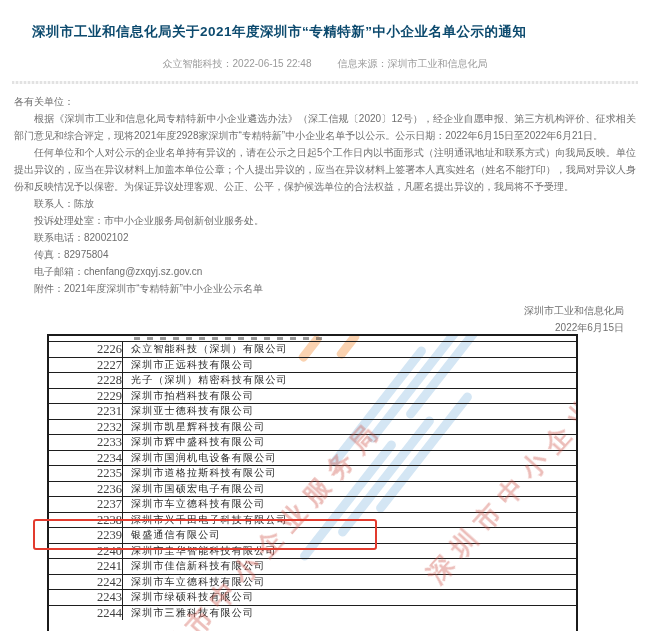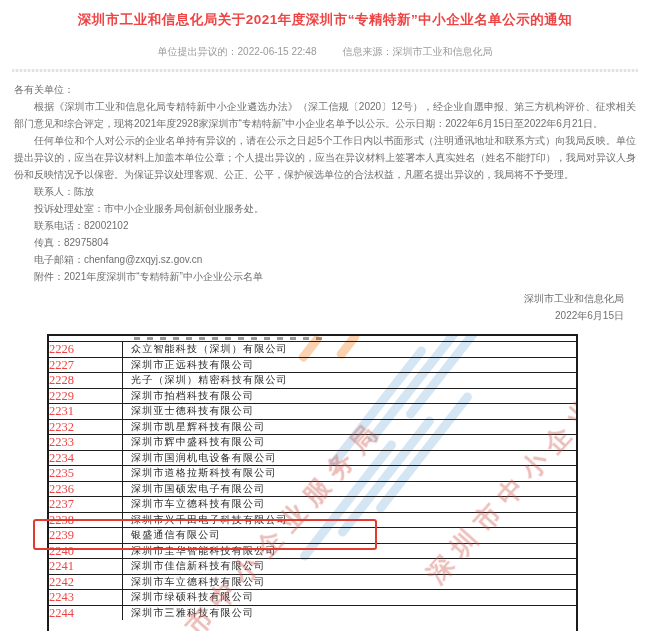--- a/index.html
+++ b/index.html
@@ -3,22 +3,22 @@
 <meta charset="utf-8">
 <style>
   html,body{margin:0;padding:0;}
   body{
     width:650px;height:631px;position:relative;overflow:hidden;
     background:#ffffff;
     font-family:"Liberation Sans","DejaVu Sans",sans-serif;
   }
   
   .title{
-    margin:0;padding:11px 20px 0 20px;
-    text-align:center;font-size:13.5px;font-weight:bold;color:#ef4444;
+    margin:12px;padding:11px 20px 0 20px;
+    font-size:13.5px;font-weight:bold;color:#0c4a6e;
     letter-spacing:.5px;
   }
   .meta{
     margin-top:16px;text-align:center;font-size:10px;color:#9a9a9a;
   }
   .meta .gap{display:inline-block;width:26px;}
   .divider{
     margin:10px 12px 0 12px;height:3px;
     background:repeating-linear-gradient(90deg,#e2e2e2 0 2px,#f6f6f6 2px 4px);
   }
@@ -44,22 +44,22 @@
     position:absolute;left:85px;top:1px;height:3px;width:190px;opacity:.55;
     background:repeating-linear-gradient(90deg,#4a4a4a 0 6px,transparent 6px 13px);
     filter:blur(.6px);
   }
   .trow{
     display:flex;height:15.5px;border-top:1px solid #1e1e1e;box-sizing:border-box;
     position:relative;z-index:1;background:transparent;
   }
   .tno{
     width:74px;flex:0 0 74px;border-right:1px solid #1e1e1e;box-sizing:border-box;
-    font-family:"Liberation Serif","DejaVu Serif",serif;font-size:12.5px;color:#ef4444;
-    text-align:left;line-height:14px;
+    font-family:"Liberation Serif","DejaVu Serif",serif;font-size:12.5px;color:#404040;
+    text-align:right;line-height:14px;
   }
   .tname{
     flex:1;padding-left:8px;
     font-family:"Liberation Serif","DejaVu Serif",serif;font-size:10px;color:#1f1f1f;
     letter-spacing:1.2px;line-height:14.5px;white-space:nowrap;overflow:hidden;
   }
   
   .stripe{
     position:absolute;width:150px;height:9px;border-radius:5px;
     background:rgba(141,190,225,.38);transform:rotate(-52deg);z-index:0;
@@ -83,21 +83,21 @@
   }
 </style>
 </head>
 <body>
 
 <div class="page">
 
   <h1 class="title">深圳市工业和信息化局关于2021年度深圳市“专精特新”中小企业名单公示的通知</h1>
 
   <div class="meta">
-    <span>单位提出异议的：</span><span>2022-06-15 22:48</span><span class="gap"></span><span>信息来源：</span><span>深圳市工业和信息化局</span>
+    <span>众立智能科技：</span><span>2022-06-15 22:48</span><span class="gap"></span><span>信息来源：</span><span>深圳市工业和信息化局</span>
   </div>
 
   <div class="divider"></div>
 
   <div class="body-text">
     <p>各有关单位：</p>
     <p class="indent">根据《深圳市工业和信息化局专精特新中小企业遴选办法》（深工信规〔2020〕12号），经企业自愿申报、第三方机构评价、征求相关部门意见和综合评定，现将2021年度2928家深圳市“专精特新”中小企业名单予以公示。公示日期：2022年6月15日至2022年6月21日。</p>
     <p class="indent">任何单位和个人对公示的企业名单持有异议的，请在公示之日起5个工作日内以书面形式（注明通讯地址和联系方式）向我局反映。单位提出异议的，应当在异议材料上加盖本单位公章；个人提出异议的，应当在异议材料上签署本人真实姓名（姓名不能打印），我局对异议人身份和反映情况予以保密。为保证异议处理客观、公正、公平，保护候选单位的合法权益，凡匿名提出异议的，我局将不予受理。</p>
     <p class="indent">联系人：陈放</p>
     <p class="indent">投诉处理处室：市中小企业服务局创新创业服务处。</p>

